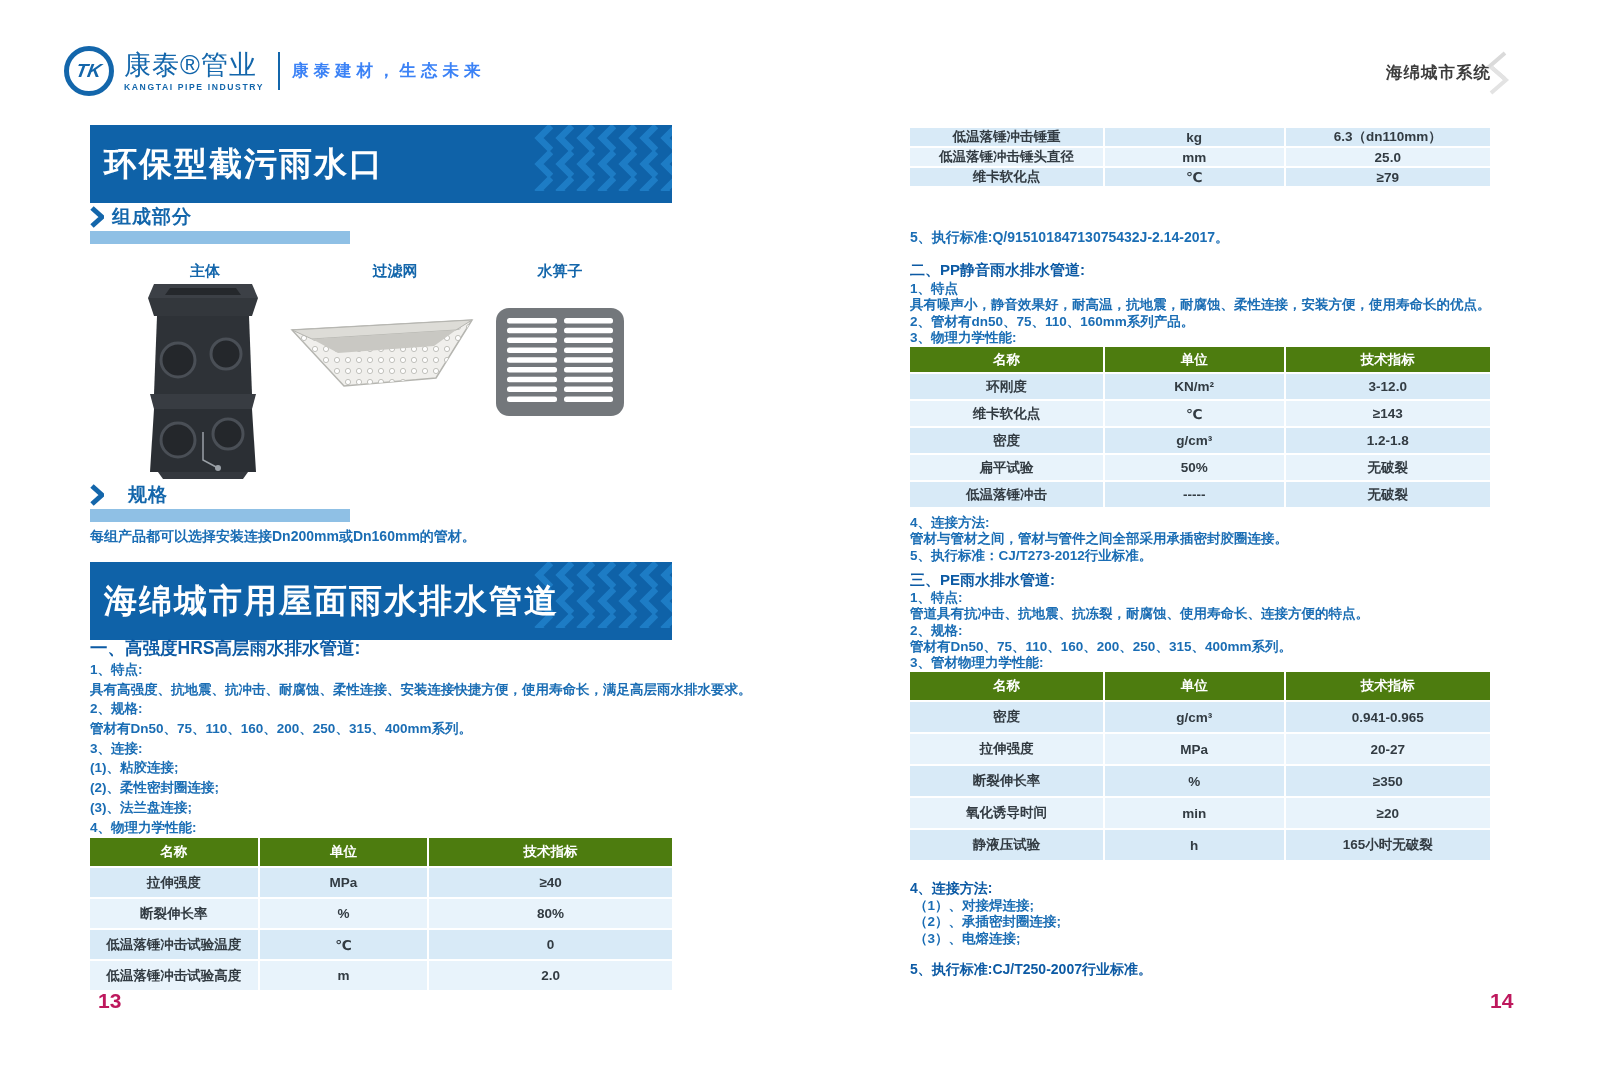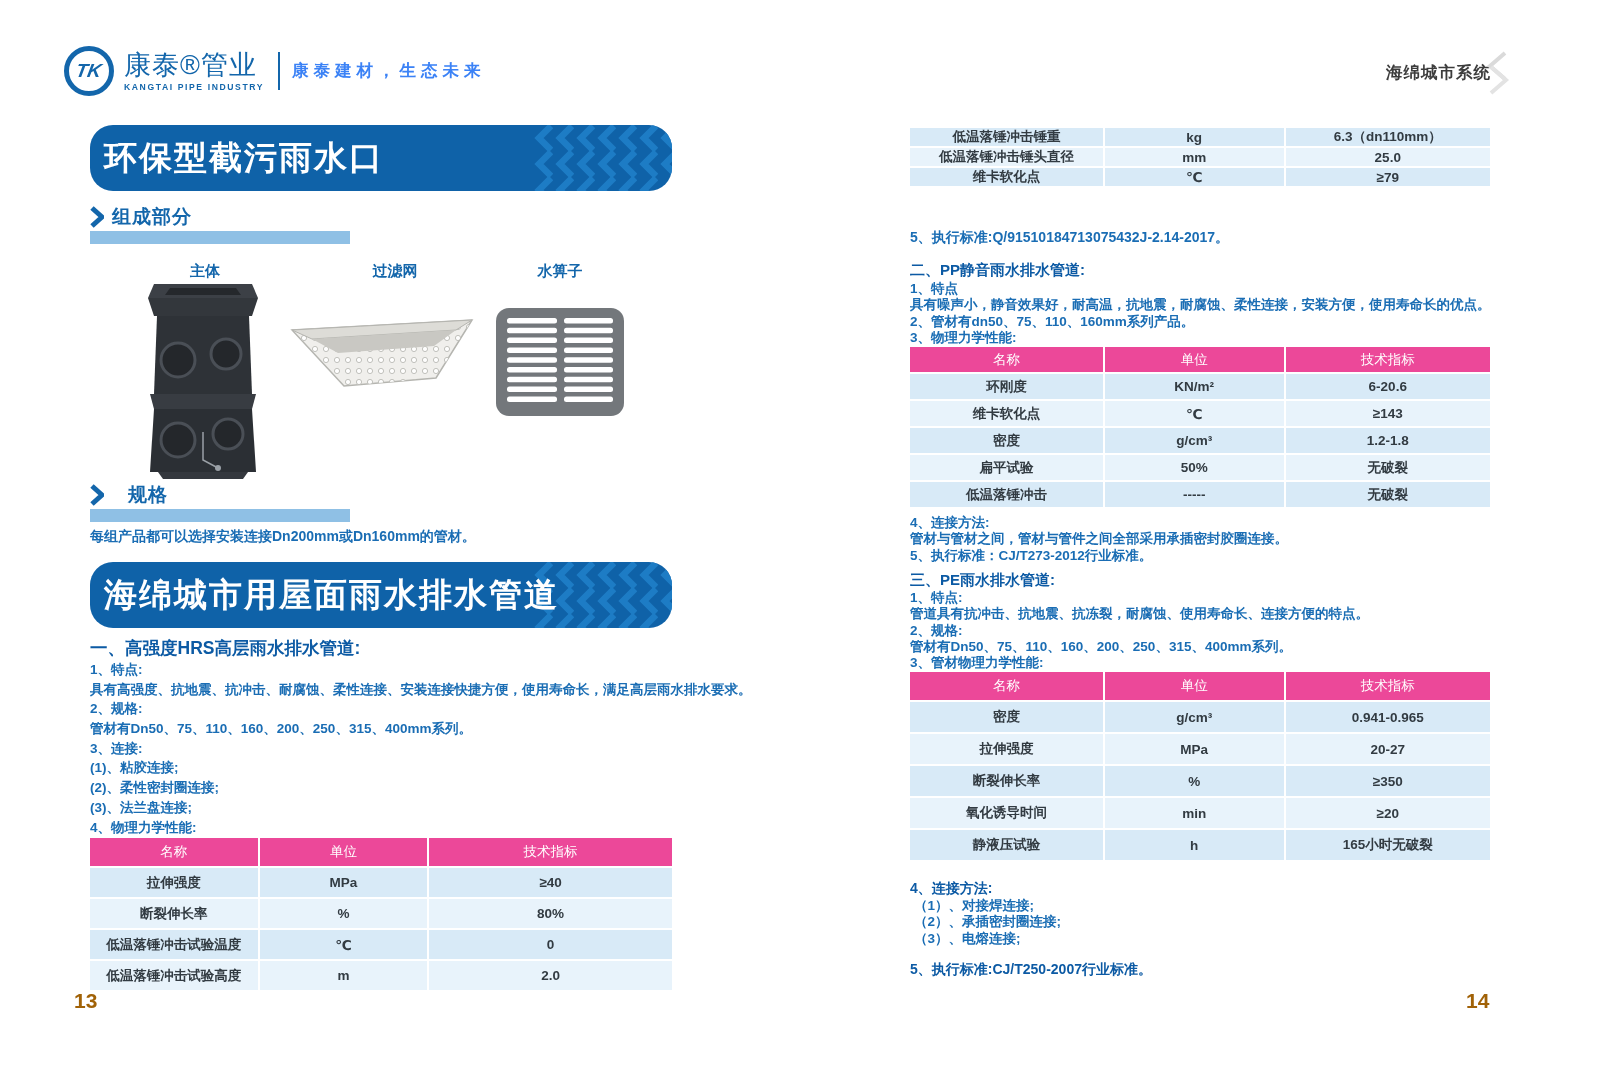--- a/index.html
+++ b/index.html
@@ -19,48 +19,48 @@
   .brand-block{margin-left:10px;}
   .brand-cn{font-size:27px;font-weight:normal;color:#1366ab;line-height:28px;letter-spacing:1px;}
   .brand-en{font-size:8.6px;font-weight:bold;color:#1366ab;letter-spacing:1.6px;margin-top:3px;}
   .brand-divider{width:2px;height:38px;background:#1366ab;margin:0 12px 0 14px;}
   .tagline{font-size:16.5px;font-weight:bold;color:#3b82f6;letter-spacing:5px;}
   .corner-label{position:absolute;left:1386px;top:62px;font-size:16.5px;font-weight:bold;color:#3c3c3c;letter-spacing:1px;}
   .corner-icon{position:absolute;left:1482px;top:50px;}
 
   
   .banner{
-    position:absolute;left:90px;width:582px;height:66px;background:#0f62a8;
-    display:flex;align-items:center;overflow:hidden;border-radius:23px;
+    position:absolute;left:90px;width:582px;height:78px;background:#0f62a8;
+    display:flex;align-items:center;overflow:hidden;
   }
   .banner .btitle{color:#ffffff;font-weight:bold;font-size:33px;letter-spacing:2px;padding-left:14px;position:relative;z-index:2;}
   .banner svg{position:absolute;right:0;top:0;z-index:1;}
   .sechead{position:absolute;display:flex;align-items:center;}
   .sechead .stext{font-size:19px;font-weight:bold;color:#1366ab;margin-left:8px;letter-spacing:1px;}
   .lightbar{position:absolute;left:90px;width:260px;height:13px;background:#8fc0e5;}
 
   
   .comp-label{position:absolute;font-size:15px;font-weight:bold;color:#1366ab;text-align:center;}
   .note{position:absolute;font-size:14px;font-weight:600;color:#1a6db4;white-space:nowrap;}
   .sectitle{position:absolute;font-size:17.5px;font-weight:bold;color:#0c5aa4;white-space:nowrap;}
   .subtitle{position:absolute;font-size:15px;font-weight:bold;color:#0c5aa4;white-space:nowrap;}
   .lines{position:absolute;}
   .tline{font-weight:600;color:#1a6db4;white-space:nowrap;}
   .lines-l .tline{font-size:13.5px;height:19.7px;}
   .lines-r .tline{font-size:13.5px;height:16.3px;}
   .boldline{position:absolute;font-size:14px;font-weight:bold;color:#0c5aa4;white-space:nowrap;}
-  .pagenum{position:absolute;font-size:21px;font-weight:600;color:#a16207;}
+  .pagenum{position:absolute;font-size:21px;font-weight:600;color:#be185d;margin-left:24px;}
 
   
   .ptable{position:absolute;display:flex;flex-direction:column;gap:2px;}
   .ptable .thead,.ptable .trow{display:grid;gap:2px;}
   .cols-a .thead,.cols-a .trow{grid-template-columns:29fr 29fr 42fr;}
   .cols-b .thead,.cols-b .trow{grid-template-columns:33.5fr 31fr 35.5fr;}
   .ptable .thead>div{
-    background:#ec4899;color:#ffffff;font-size:13.5px;font-weight:normal;
+    background:#4d7c0f;color:#ffffff;font-size:13.5px;font-weight:bold;
     display:flex;align-items:center;justify-content:center;
   }
   .ptable .trow>div{
     font-size:13.5px;color:#323b42;font-weight:600;
     display:flex;align-items:center;justify-content:center;padding:0 4px;
   }
   .ptable .trow.r-odd>div{background:#d8eaf7;}
   .ptable .trow.r-even>div{background:#e8f3fb;}
   .tbl-left .thead{height:28px;} .tbl-left .trow{height:29px;}
   .tbl-top .trow{height:18px;}
@@ -269,21 +269,21 @@
 
   <div class="ptable cols-b tbl-pp" style="left:910px;top:347px;width:580px;">
     <div class="thead">
       <div>名称</div>
       <div>单位</div>
       <div>技术指标</div>
     </div>
   <div class="trow r-odd">
         <div>环刚度</div>
         <div>KN/m²</div>
-        <div>6-20.6</div>
+        <div>3-12.0</div>
       </div>
       <div class="trow r-even">
         <div>维卡软化点</div>
         <div>℃</div>
         <div>≥143</div>
       </div>
       <div class="trow r-odd">
         <div>密度</div>
         <div>g/cm³</div>
         <div>1.2-1.8</div>

